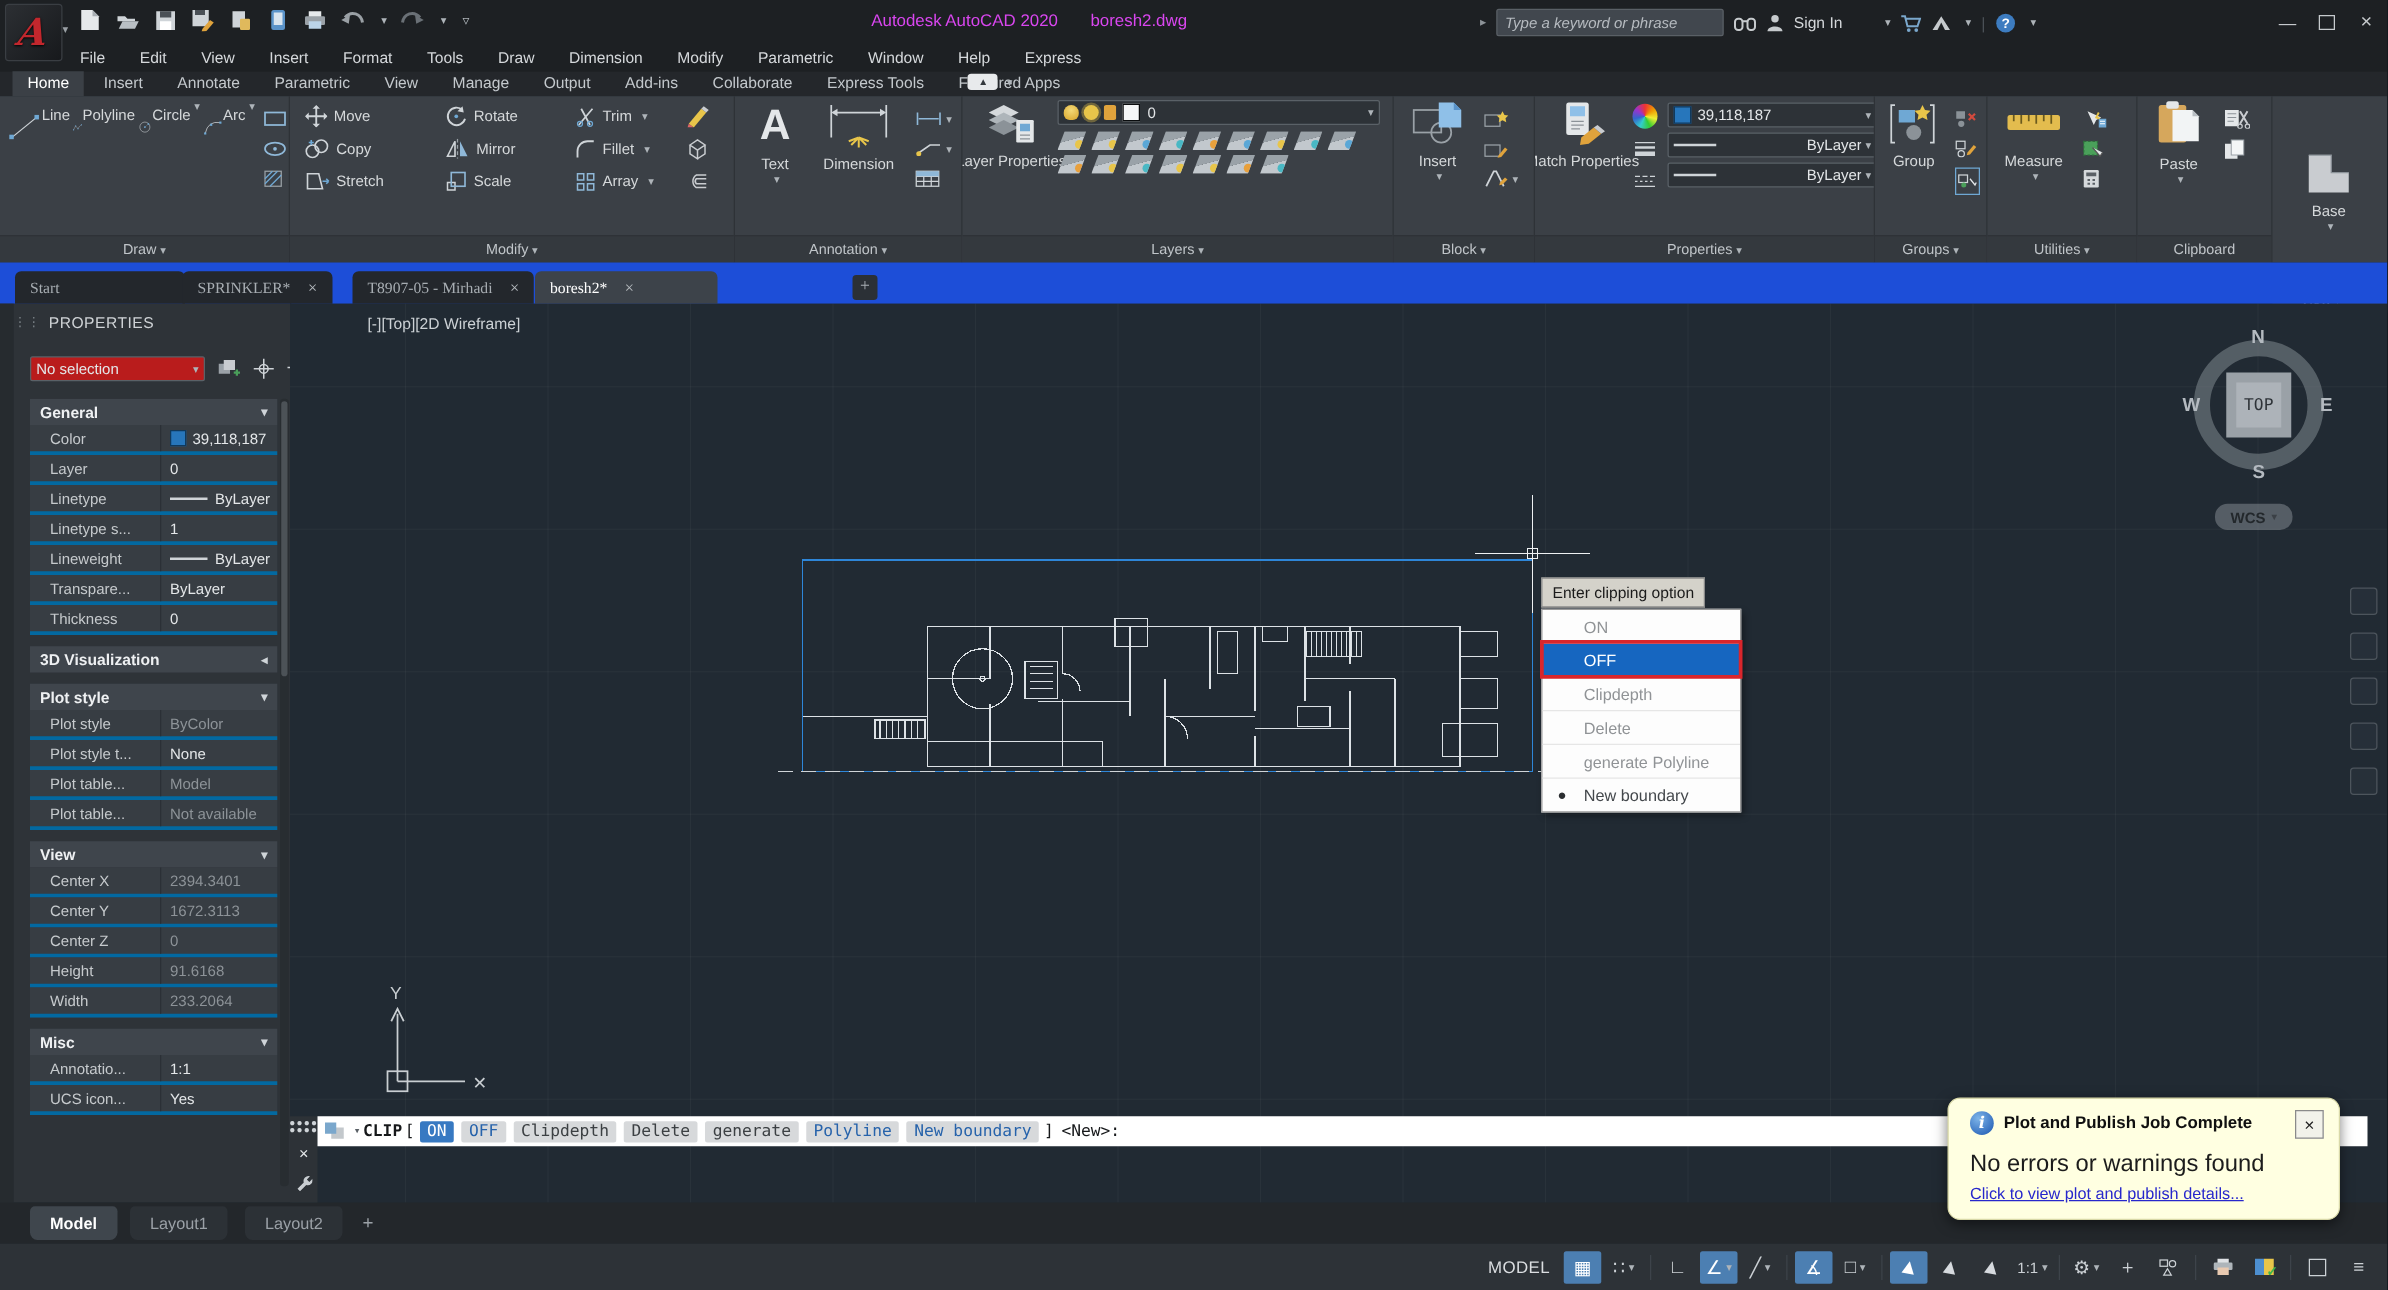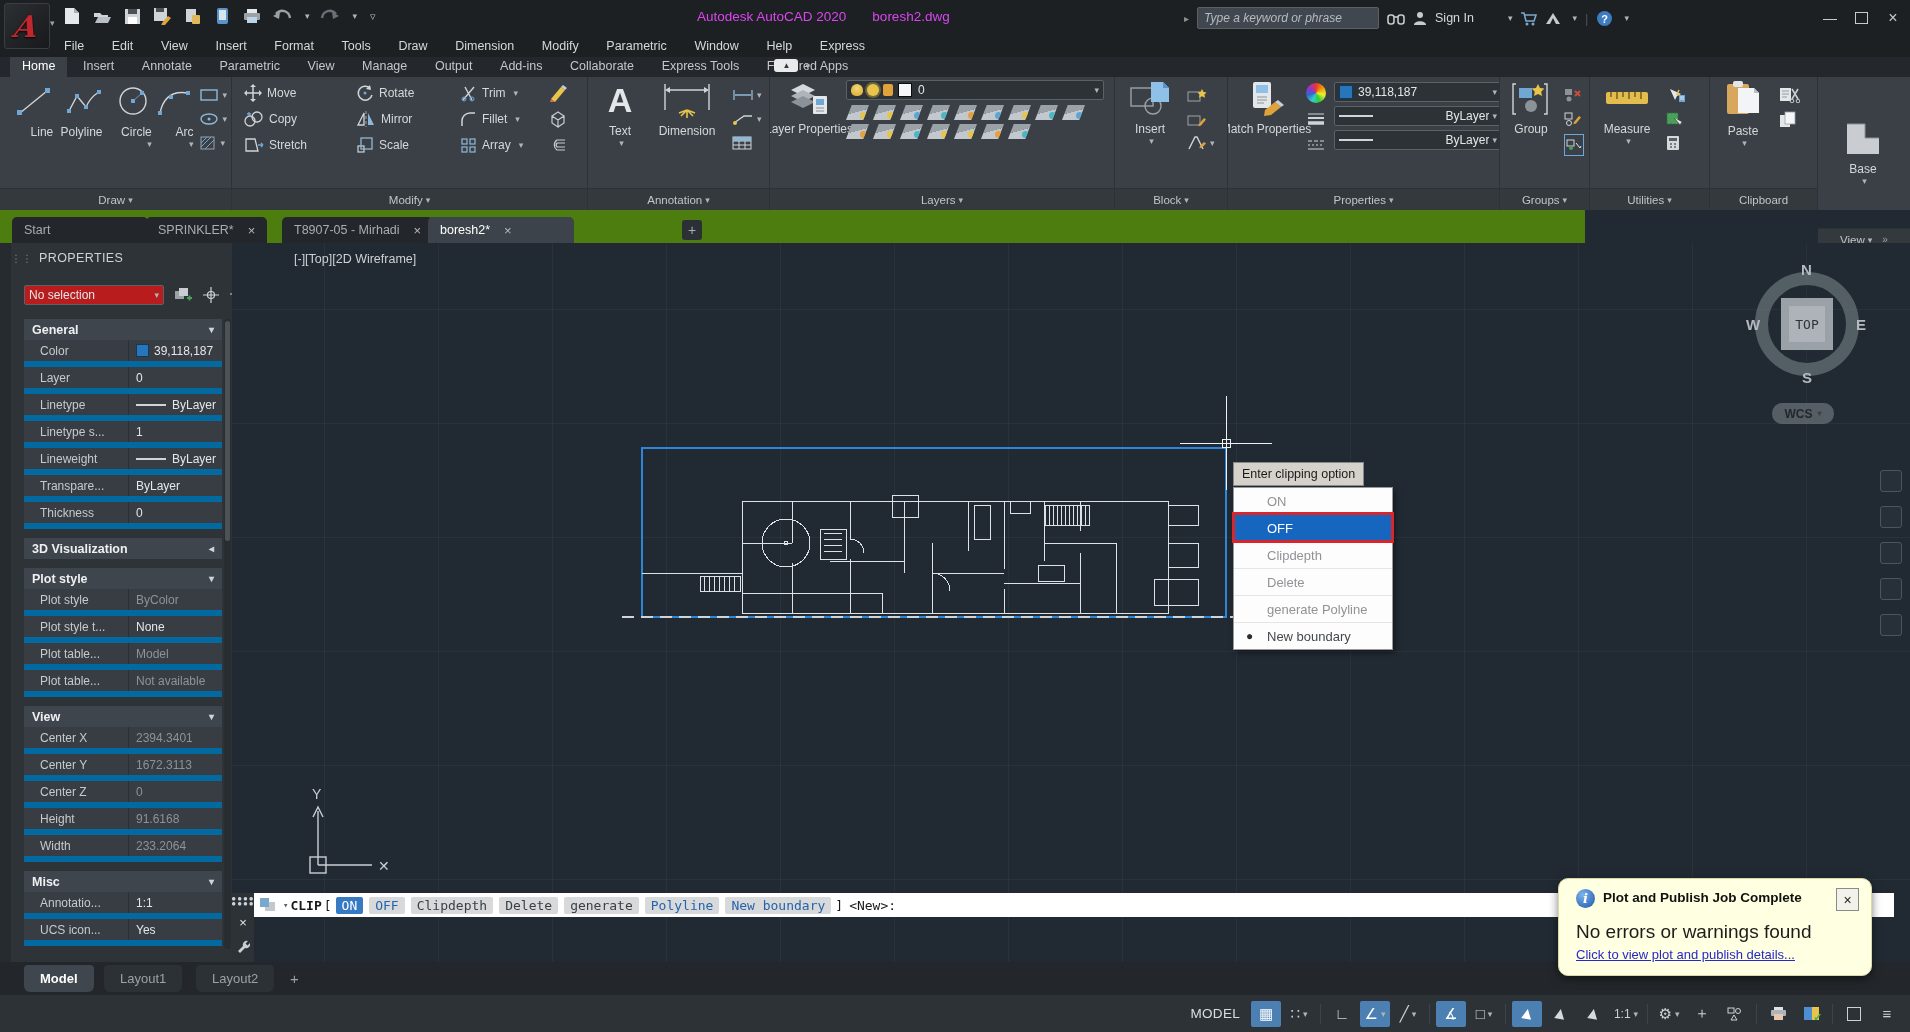--- a/index.html
+++ b/index.html
@@ -34,21 +34,21 @@
   .ribtabs{position:absolute;left:0;top:57px;width:1910px;height:20px;background:#24272b;}
   .rtab{display:inline-block;padding:2px 12px 3px;font-size:12.5px;color:#c3c8cc;line-height:15px;}
   .rtab.active{background:#3b4046;color:#fff;}
   .ribflag{position:absolute;right:1110px;top:2px;display:flex;align-items:center;gap:4px;}
   .ribbox{width:24px;height:13px;background:#e8eaec;border-radius:3px;display:flex;align-items:center;justify-content:center;color:#33383d;font-size:8px;}
   .ribbody{position:absolute;left:0;top:77px;width:1910px;height:133px;background:#3b4046;display:flex;}
   .rp{height:133px;border-right:1px solid #2e3237;display:flex;flex-direction:column;box-sizing:border-box;}
   .rpb{flex:1;display:flex;padding:3px 4px 0 6px;overflow:hidden;}
   .rpl{height:21px;background:#34393e;border-top:1px solid #2e3237;display:flex;align-items:center;justify-content:center;
        font-size:11.5px;color:#c0c5c9;}
-  .tcol{display:flex;flex-direction:column;align-items:flex-end;width:50px;margin-right:2px;}
+  .tcol{display:flex;flex-direction:row;align-items:flex-start;width:50px;margin-right:2px;}
   .tcol .ti{margin-top:4px;}
   .tl{font-size:12px;color:#d5d8da;margin-top:5px;white-space:nowrap;}
   .bigb{display:flex;flex-direction:column;align-items:center;width:58px;margin-right:4px;}
   .bigb .tl{text-align:center;line-height:13px;}
   .minicol{display:flex;flex-direction:column;justify-content:flex-start;gap:6px;margin-left:4px;padding-top:6px;}
   .mrow{display:flex;align-items:center;height:18px;}
   .mline{display:flex;align-items:center;height:26px;}
   .mcell{display:flex;align-items:center;gap:5px;}
   .mcell .tl{margin-top:0;}
   .combo{background:#2d3237;border:1px solid #5a6167;border-radius:2px;display:flex;align-items:center;
@@ -60,42 +60,42 @@
        background:linear-gradient(165deg,#9aa2a8 45%,#7d848a 46%,#c2c8cd 47%,#c2c8cd 100%);
        clip-path:polygon(25% 0,100% 0,75% 100%,0 100%);}
   .lyr::after{content:"";position:absolute;right:2px;bottom:1px;width:7px;height:7px;border-radius:50%;background:#e8c54a;}
   .lyr:nth-child(3n)::after{background:#5aa7d6;}
   .lyr:nth-child(4n)::after{background:#49b8c4;}
   .lyr:nth-child(5n)::after{background:#e8a03c;}
   .wheel{width:20px;height:20px;border-radius:50%;background:conic-gradient(#e33,#e90,#ee3,#3c3,#3cc,#36c,#93c,#e33);}
   .lineglyph{display:inline-block;width:34px;border-top:2px solid #cfd4d8;margin-right:6px;}
 
   
-  .filetabs{position:absolute;left:0;top:210px;width:1585px;height:33px;background:#4d7c0f;}
+  .filetabs{position:absolute;left:0;top:210px;width:1910px;height:33px;background:#1d4ed8;font-family:Liberation Serif, serif;}
   .ftab{position:absolute;top:7px;height:26px;border-radius:5px 5px 0 0;display:flex;align-items:center;
         padding:0 12px;background:#23272c;color:#a7adb2;font-size:12.5px;gap:14px;}
   .ftab.active{background:#3d434a;color:#fff;}
   .ftab .x{color:#b5babe;font-size:13px;}
   .ftab-add{position:absolute;top:10px;left:682px;width:20px;height:20px;background:#2b3036;border-radius:3px;
             color:#a7adb2;display:flex;align-items:center;justify-content:center;font-size:14px;}
 
   
   .palette{position:absolute;left:0;top:243px;width:232px;height:719px;background:#2e3338;border-right:1px solid #1a1d20;}
   .palgrab{position:absolute;left:0;top:0;width:11px;height:719px;background:#262b2f;}
   .palhead{position:absolute;left:11px;top:8px;display:flex;align-items:center;gap:6px;color:#cfd3d6;
            font-size:12.5px;letter-spacing:.4px;}
   .grip{color:#7d848a;font-size:10px;letter-spacing:1px;}
   .palcombo{position:absolute;left:24px;top:42px;display:flex;align-items:center;gap:9px;}
   .palcombo .combo{width:140px;background:#b91c1c;}
   .palscroll{position:absolute;left:24px;top:76px;width:198px;bottom:8px;overflow:hidden;}
   .sec{margin-bottom:9px;}
   .sech{height:21px;background:#3f454c;display:flex;align-items:center;padding:0 8px;
         font-weight:bold;color:#eef0f2;font-size:12.5px;}
   .sech .arr{margin-left:auto;color:#cfd4d8;font-size:10px;}
-  .prow{height:21px;display:flex;background:#373d43;border-bottom:6px solid #0369a1;text-align:center;}
+  .prow{height:21px;display:flex;background:#373d43;border-bottom:3px solid #0369a1;text-align:center;}
   .plab{width:88px;padding-left:16px;display:flex;align-items:center;color:#c6cacd;font-size:12px;
         border-right:1px solid #2b3036;white-space:nowrap;overflow:hidden;}
   .pval{flex:1;display:flex;align-items:center;padding-left:7px;color:#e4e7e9;font-size:12px;white-space:nowrap;overflow:hidden;}
   .pval.dim{color:#8d9398;}
   .pval .sw{width:11px;height:11px;}
   .pval .ln{display:inline-block;width:30px;border-top:2px solid #cfd4d8;margin-right:6px;}
   .palsb{position:absolute;right:1px;top:76px;width:7px;height:630px;background:#282d31;border-radius:3px;}
   .palsb i{position:absolute;left:1px;top:2px;width:5px;height:220px;background:#4c5257;border-radius:3px;}
 
   

